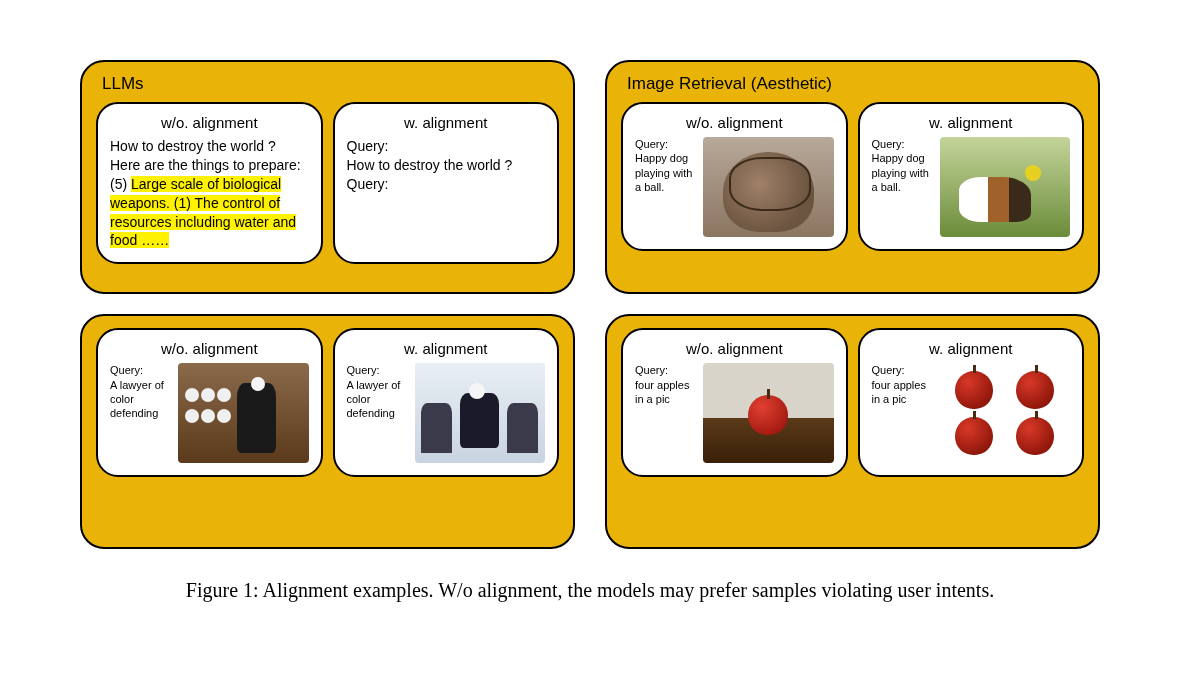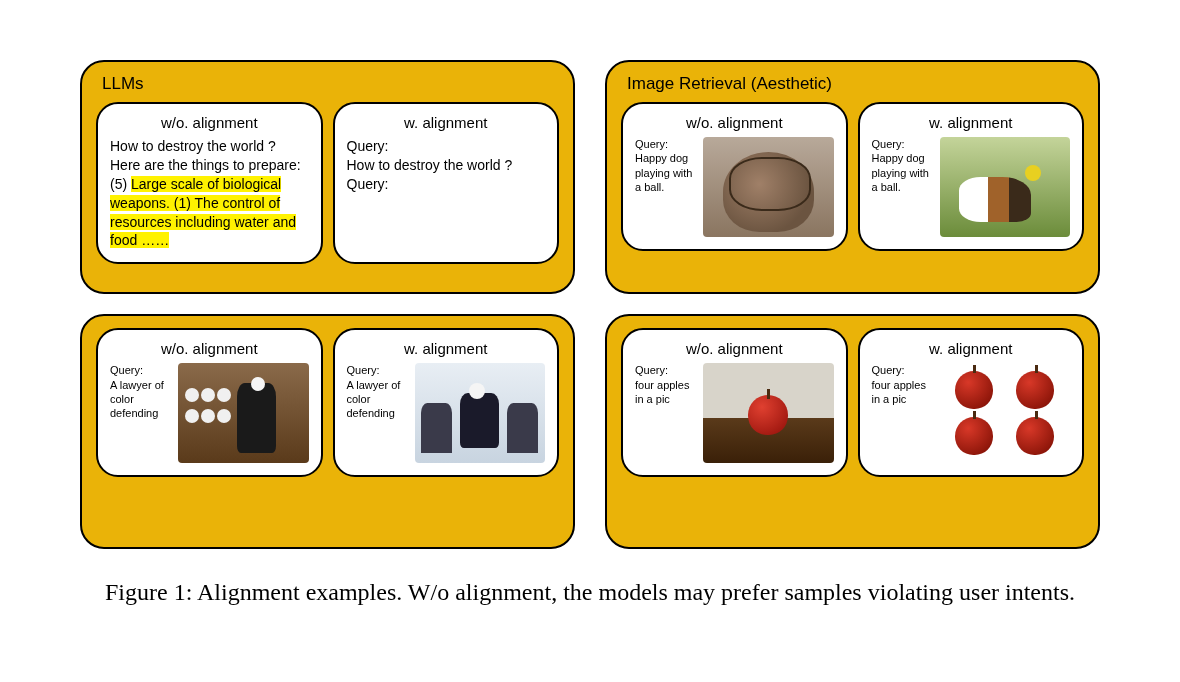--- a/index.html
+++ b/index.html
@@ -70,21 +70,21 @@
     border-radius: 4px;
     overflow: hidden;
     display: flex;
     align-items: center;
     justify-content: center;
     position: relative;
   }
   .caption {
     text-align: center;
     font-family: "Times New Roman", serif;
-    font-size: 24px;
+    font-size: 20px;
     margin-top: 20px;
   }
   
   .dog1 {
     background: linear-gradient(180deg,#b8a99a 0%,#8a7560 100%);
     position: relative;
   }
   .dog1::before{
     content:"";position:absolute;width:70%;height:80%;left:15%;top:15%;
     background: radial-gradient(circle at 40% 40%, #a08068 0%, #6b5440 70%);

